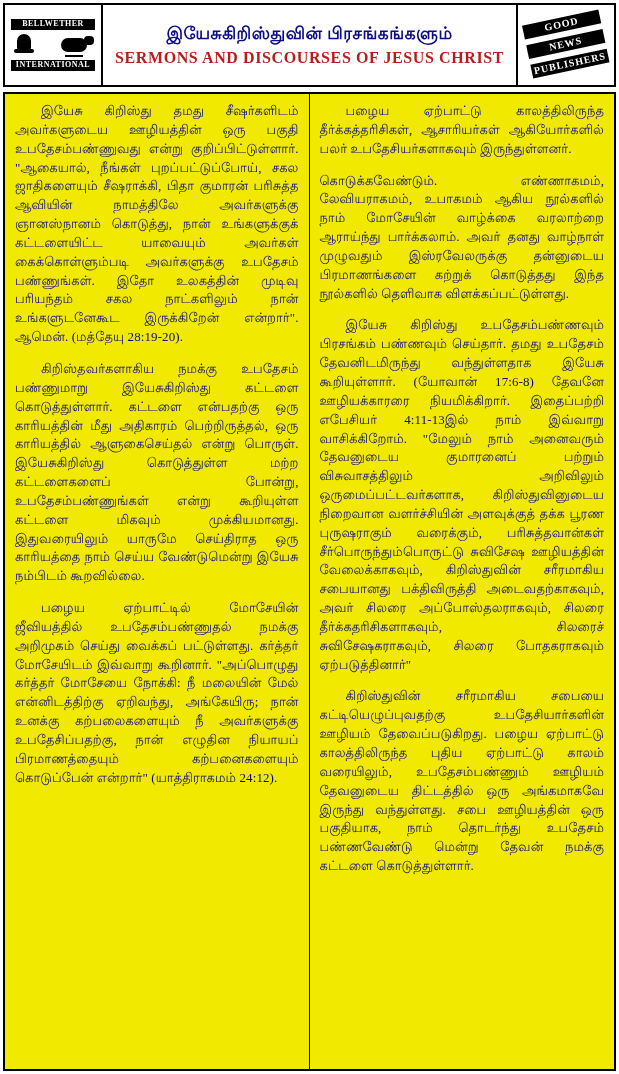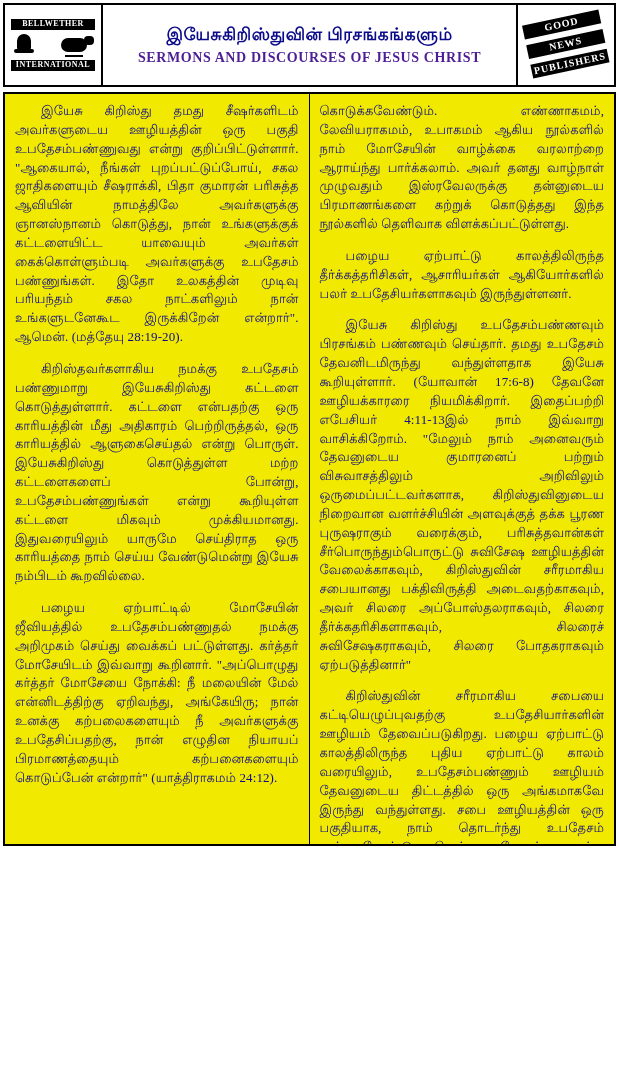--- a/index.html
+++ b/index.html
@@ -59,23 +59,23 @@
     font-family: "Liberation Serif", serif;
     font-weight: bold;
     font-size: 17px;
     line-height: 1.25;
     color: #0b0b8a;
     letter-spacing: 0.5px;
   }
   .title-en {
     font-family: "Liberation Serif", serif;
     font-weight: bold;
-    font-size: 14px;
+    font-size: 16px;
     letter-spacing: 0.6px;
-    color: #4c1d95;
+    color: #b91c1c;
     margin-top: 5px;
   }
 
   
   .bw {
     width: 86px;
     height: 64px;
     position: relative;
     display: flex;
     flex-direction: column;
@@ -173,21 +173,21 @@
   .gn-band.b1 { top: 6px; }
   .gn-band.b2 { top: 26px; }
   .gn-band.b3 { top: 46px; }
 
   
   .body-frame {
     position: absolute;
     left: 3px;
     top: 92px;
     width: 613px;
-    height: 754px;
+    height: 979px;
     border: 2px solid #000000;
     background: #f2e900;
     box-sizing: border-box;
     display: flex;
   }
   .col {
     flex: 1 1 50%;
     box-sizing: border-box;
     padding: 8px 10px 6px 10px;
     overflow: hidden;
@@ -245,21 +245,21 @@
 
   <div class="body-frame">
 
     <div class="col left">
       <p class="para">இயேசு கிறிஸ்து தமது சீஷர்களிடம் அவர்களுடைய ஊழியத்தின் ஒரு பகுதி உபதேசம்பண்ணுவது என்று குறிப்பிட்டுள்ளார். "ஆகையால், நீங்கள் புறப்பட்டுப்போய், சகல ஜாதிகளையும் சீஷராக்கி, பிதா குமாரன் பரிசுத்த ஆவியின் நாமத்திலே அவர்களுக்கு ஞானஸ்நானம் கொடுத்து, நான் உங்களுக்குக் கட்டளையிட்ட யாவையும் அவர்கள் கைக்கொள்ளும்படி அவர்களுக்கு உபதேசம் பண்ணுங்கள். இதோ உலகத்தின் முடிவு பரியந்தம் சகல நாட்களிலும் நான் உங்களுடனேகூட இருக்கிறேன் என்றார்". ஆமென். (மத்தேயு 28:19-20).</p>
       <p class="para">கிறிஸ்தவர்களாகிய நமக்கு உபதேசம் பண்ணுமாறு இயேசுகிறிஸ்து கட்டளை கொடுத்துள்ளார். கட்டளை என்பதற்கு ஒரு காரியத்தின் மீது அதிகாரம் பெற்றிருத்தல், ஒரு காரியத்தில் ஆளுகைசெய்தல் என்று பொருள். இயேசுகிறிஸ்து கொடுத்துள்ள மற்ற கட்டளைகளைப் போன்று, உபதேசம்பண்ணுங்கள் என்று கூறியுள்ள கட்டளை மிகவும் முக்கியமானது. இதுவரையிலும் யாருமே செய்திராத ஒரு காரியத்தை நாம் செய்ய வேண்டுமென்று இயேசு நம்பிடம் கூறவில்லை.</p>
       <p class="para">பழைய ஏற்பாட்டில் மோசேயின் ஜீவியத்தில் உபதேசம்பண்ணுதல் நமக்கு அறிமுகம் செய்து வைக்கப் பட்டுள்ளது. கர்த்தர் மோசேயிடம் இவ்வாறு கூறினார். "அப்பொழுது கர்த்தர் மோசேயை நோக்கி: நீ மலையின் மேல் என்னிடத்திற்கு ஏறிவந்து, அங்கேயிரு; நான் உனக்கு கற்பலைகளையும் நீ அவர்களுக்கு உபதேசிப்பதற்கு, நான் எழுதின நியாயப் பிரமாணத்தையும் கற்பனைகளையும் கொடுப்பேன் என்றார்" (யாத்திராகமம் 24:12).</p>
     </div>
 
     <div class="col right">
+      <p class="para">பழைய ஏற்பாட்டு காலத்திலிருந்த தீர்க்கத்தரிசிகள், ஆசாரியர்கள் ஆகியோர்களில் பலர் உபதேசியர்களாகவும் இருந்துள்ளனர்.</p>
       <p class="para cont">கொடுக்கவேண்டும். எண்ணாகமம், லேவியராகமம், உபாகமம் ஆகிய நூல்களில் நாம் மோசேயின் வாழ்க்கை வரலாற்றை ஆராய்ந்து பார்க்கலாம். அவர் தனது வாழ்நாள் முழுவதும் இஸ்ரவேலருக்கு தன்னுடைய பிரமாணங்களை கற்றுக் கொடுத்தது இந்த நூல்களில் தெளிவாக விளக்கப்பட்டுள்ளது.</p>
-      <p class="para">பழைய ஏற்பாட்டு காலத்திலிருந்த தீர்க்கத்தரிசிகள், ஆசாரியர்கள் ஆகியோர்களில் பலர் உபதேசியர்களாகவும் இருந்துள்ளனர்.</p>
       <p class="para">இயேசு கிறிஸ்து உபதேசம்பண்ணவும் பிரசங்கம் பண்ணவும் செய்தார். தமது உபதேசம் தேவனிடமிருந்து வந்துள்ளதாக இயேசு கூறியுள்ளார். (யோவான் 17:6-8) தேவனே ஊழியக்காரரை நியமிக்கிறார். இதைப்பற்றி எபேசியர் 4:11-13இல் நாம் இவ்வாறு வாசிக்கிறோம். "மேலும் நாம் அனைவரும் தேவனுடைய குமாரனைப் பற்றும் விசுவாசத்திலும் அறிவிலும் ஒருமைப்பட்டவர்களாக, கிறிஸ்துவினுடைய நிறைவான வளர்ச்சியின் அளவுக்குத் தக்க பூரண புருஷராகும் வரைக்கும், பரிசுத்தவான்கள் சீர்பொருந்தும்பொருட்டு சுவிசேஷ ஊழியத்தின் வேலைக்காகவும், கிறிஸ்துவின் சரீரமாகிய சபையானது பக்திவிருத்தி அடைவதற்காகவும், அவர் சிலரை அப்போஸ்தலராகவும், சிலரை தீர்க்கதரிசிகளாகவும், சிலரைச் சுவிசேஷகராகவும், சிலரை போதகராகவும் ஏற்படுத்தினார்"</p>
       <p class="para">கிறிஸ்துவின் சரீரமாகிய சபையை கட்டியெழுப்புவதற்கு உபதேசியார்களின் ஊழியம் தேவைப்படுகிறது. பழைய ஏற்பாட்டு காலத்திலிருந்த புதிய ஏற்பாட்டு காலம் வரையிலும், உபதேசம்பண்ணும் ஊழியம் தேவனுடைய திட்டத்தில் ஒரு அங்கமாகவே இருந்து வந்துள்ளது. சபை ஊழியத்தின் ஒரு பகுதியாக, நாம் தொடர்ந்து உபதேசம் பண்ணவேண்டு மென்று தேவன் நமக்கு கட்டளை கொடுத்துள்ளார்.</p>
     </div>
 
   </div>
 
 </div>
 
 </body></html>

